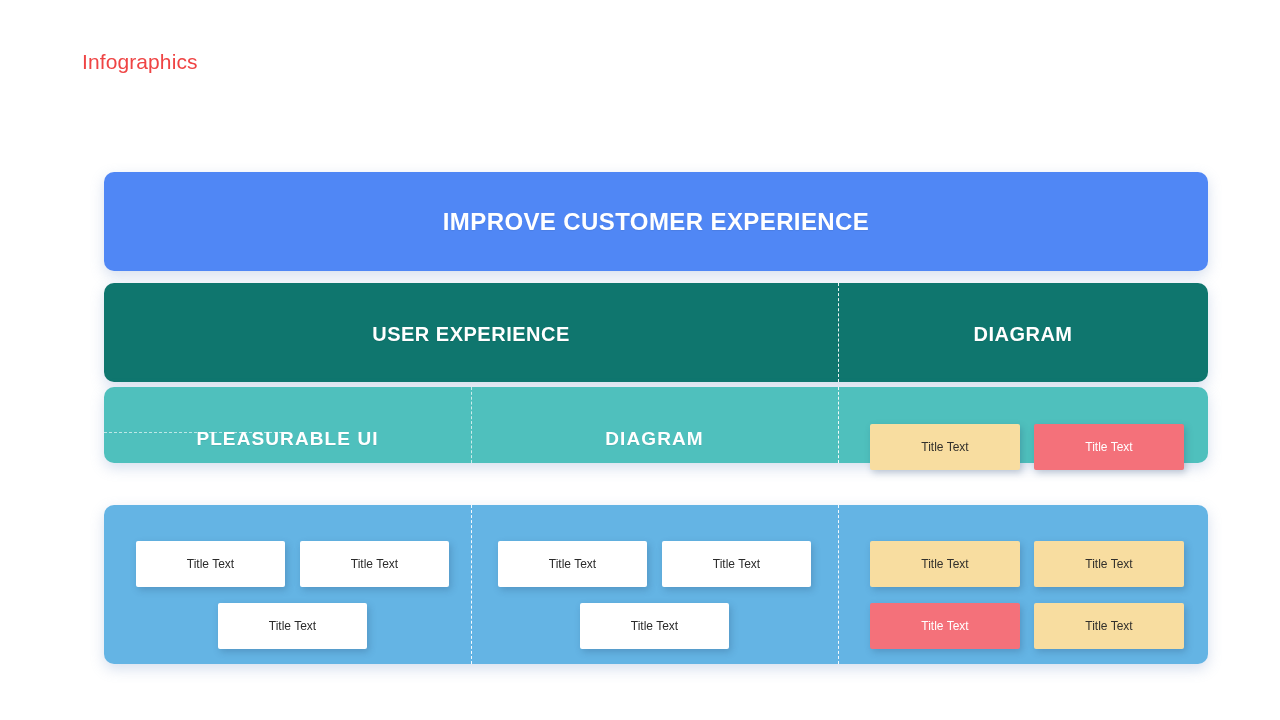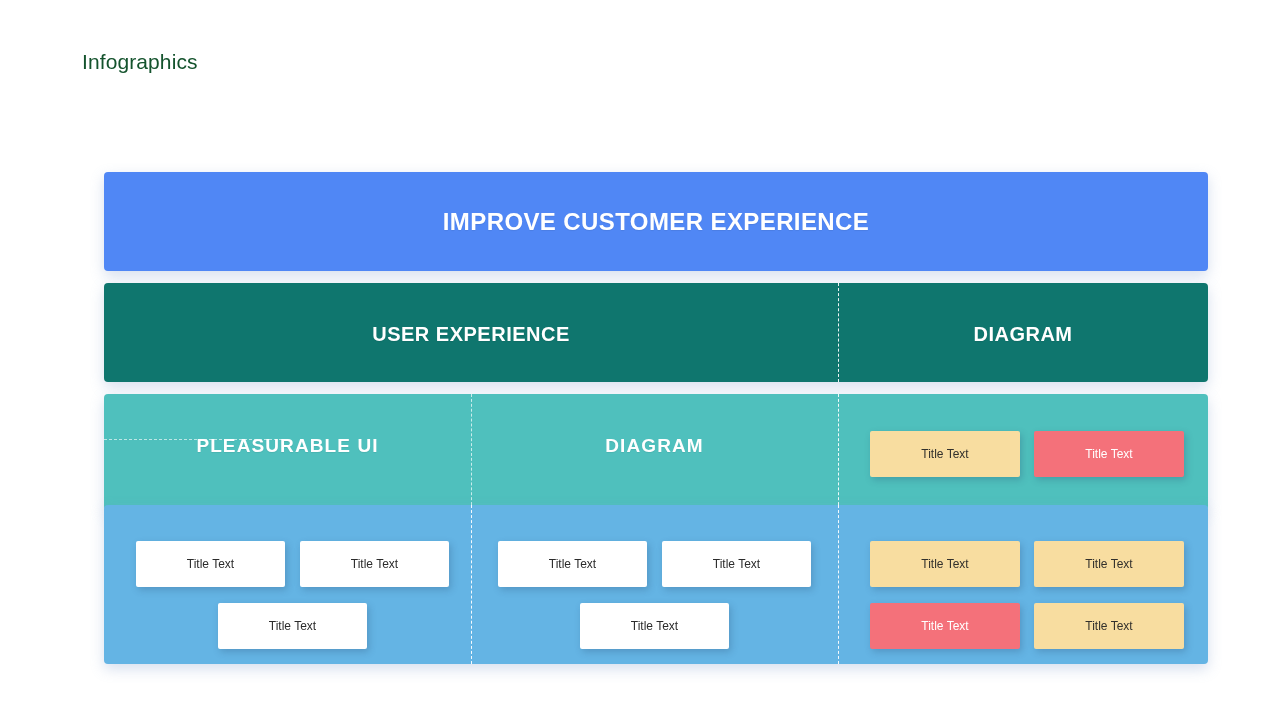--- a/index.html
+++ b/index.html
@@ -17,21 +17,21 @@
 
   
   #header {
     position: absolute;
     left: 82px;
     top: 50px;
     width: 1100px;
   }
   #eyebrow {
     font-size: 21px;
-    color: #14532d;
+    color: #ef4444;
     line-height: 1.1;
     letter-spacing: 0.1px;
     white-space: nowrap;
   }
   #page-title {
     margin-top: 11px;
     font-size: 37px;
     font-weight: bold;
     color: #0d0d0d;
     letter-spacing: -0.2px;
@@ -45,21 +45,21 @@
     left: 104px;
     top: 172px;
     width: 1104px;
     height: 492px;
   }
 
   .band {
     position: absolute;
     left: 0;
     width: 1104px;
-    border-radius: 4px;
+    border-radius: 10px;
     box-shadow: 0 5px 14px rgba(120, 150, 200, 0.30);
   }
   .band-label {
     position: absolute;
     color: #ffffff;
     font-weight: bold;
     text-align: center;
     white-space: nowrap;
     text-shadow: 0 1px 1px rgba(0,0,0,0.07);
   }
@@ -79,22 +79,22 @@
   }
 
   
   #band-themes {
     top: 111px;
     height: 99px;
     background: #0f766e;
   }
   
   #band-subthemes {
-    top: 222px;
-    height: 116px;
+    top: 215px;
+    height: 76px;
     background: #4fc0bd;
     text-decoration: underline;
   }
   
   #band-notes {
     top: 333px;
     height: 159px;
     background: #64b4e4;
   }
 

